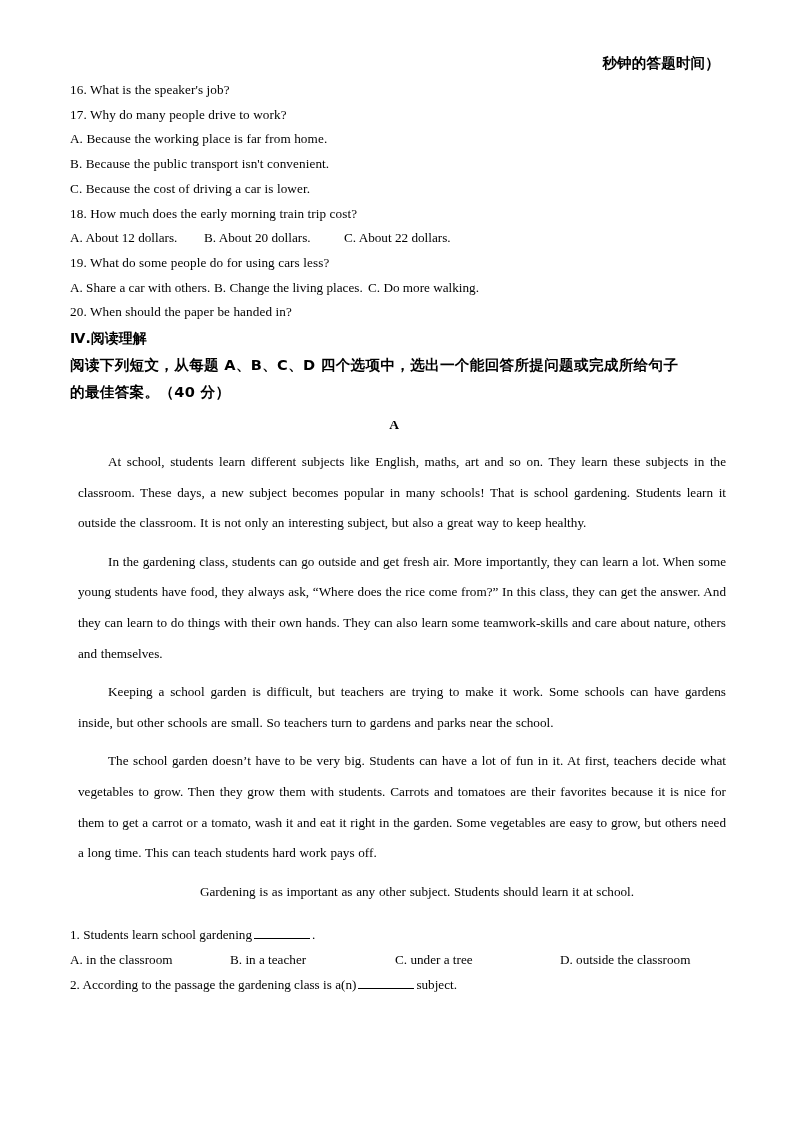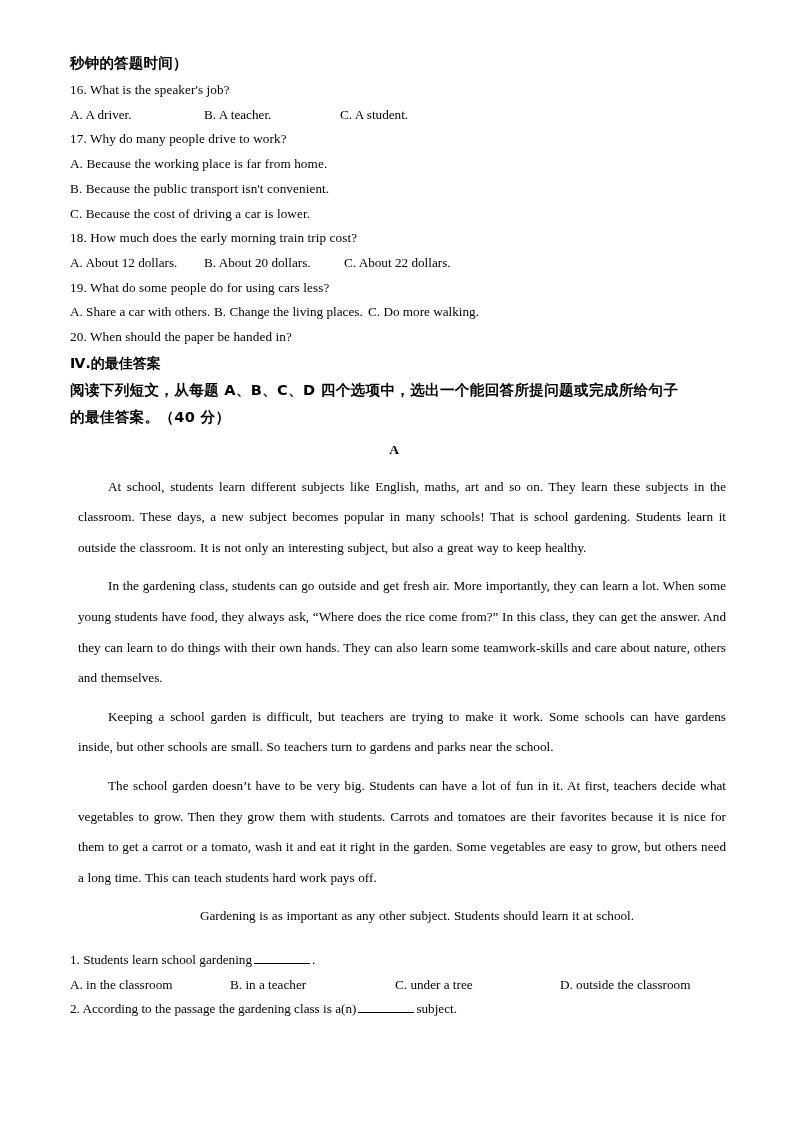--- a/index.html
+++ b/index.html
@@ -35,20 +35,21 @@
     line-height: 24.7px;
     white-space: nowrap;
     letter-spacing: 0.1px;
   }
   .cn-bold {
     font-family: "DejaVu Sans", "Liberation Sans", sans-serif;
     font-weight: bold;
     font-size: 14.5px;
     line-height: 26px;
     letter-spacing: 0.2px;
+    text-align: right;
   }
   .cn-instr {
     font-family: "DejaVu Sans", "Liberation Sans", sans-serif;
     font-weight: bold;
     font-size: 14.6px;
     line-height: 27px;
     letter-spacing: 0.3px;
   }
   .sec-head {
     font-family: "DejaVu Sans", "Liberation Sans", sans-serif;
@@ -112,25 +113,20 @@
 <body>
 
 <div class="page">
   <div class="content">
 
     <div class="cn-bold">秒钟的答题时间）</div>
 
     <div class="spacer-2"></div>
 
     <div class="ln">16. What is the speaker's job?</div>
-    <div class="optrow">
-      <span style="left:0px">A. A driver.</span>
-      <span style="left:134px">B. A teacher.</span>
-      <span style="left:270px">C. A student.</span>
-    </div>
 
     <div class="ln">17. Why do many people drive to work?</div>
     <div class="ln">A. Because the working place is far from home.</div>
     <div class="ln">B. Because the public transport isn't convenient.</div>
     <div class="ln">C. Because the cost of driving a car is lower.</div>
 
     <div class="ln">18. How much does the early morning train trip cost?</div>
     <div class="optrow">
       <span style="left:0px">A. About 12 dollars.</span>
       <span style="left:134px">B. About 20 dollars.</span>
@@ -139,21 +135,21 @@
 
     <div class="ln">19. What do some people do for using cars less?</div>
     <div class="optrow">
       <span style="left:0px">A. Share a car with others.</span>
       <span style="left:144px">B.  Change the living  places.</span>
       <span style="left:298px">C. Do more walking.</span>
     </div>
 
     <div class="ln">20. When should the paper be handed in?</div>
 
-    <div class="sec-head">Ⅳ.的最佳答案</div>
+    <div class="sec-head">Ⅳ.阅读理解</div>
 
     <div class="cn-instr">阅读下列短文，从每题 A、B、C、D 四个选项中，选出一个能回答所提问题或完成所给句子</div>
     <div class="cn-instr">的最佳答案。（40 分）</div>
 
     <div class="spacer-6"></div>
 
     <div class="center-title">A</div>
 
     <p class="para">At school, students learn different subjects like English, maths, art and so on. They learn these subjects in the classroom. These days, a new subject becomes popular in many schools! That is school gardening. Students learn it outside the classroom. It is not only an interesting subject, but also a great way to keep healthy.</p>
     <p class="para">In the gardening class, students can go outside and get fresh air. More importantly, they can learn a lot. When some young students have food, they always ask, “Where does the rice come from?” In this class, they can get the answer. And they can learn to do things with their own hands. They can also learn some teamwork-skills and care about nature, others and themselves.</p>

